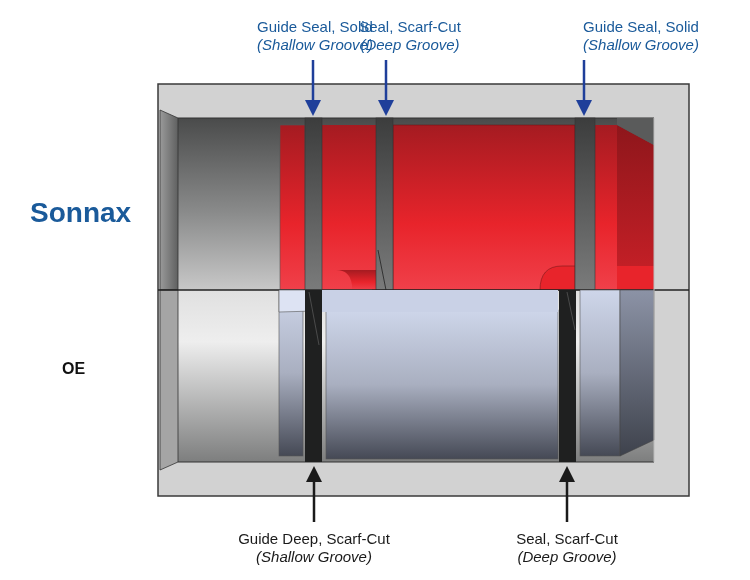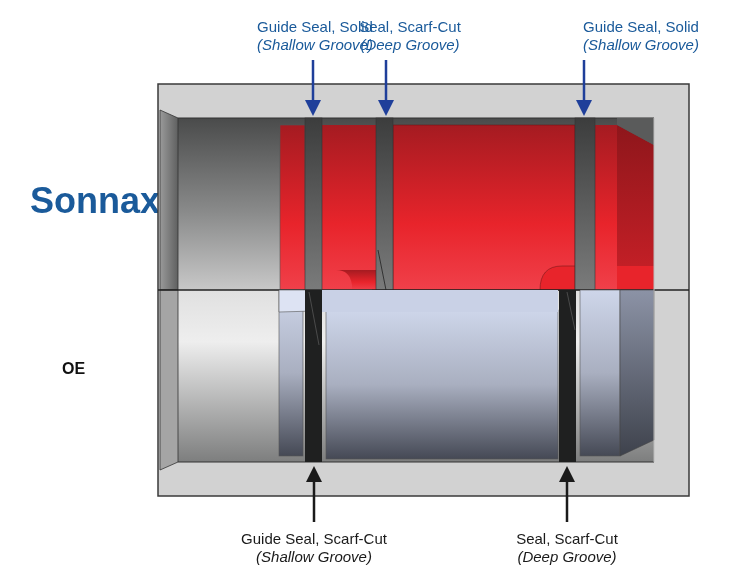--- a/index.html
+++ b/index.html
@@ -8,38 +8,38 @@
     .label .l1 { display: block; }
     .label .l2 { display: block; font-style: italic; }
     .label.blue { color: #1a5a9a; }
     .label.black { color: #1a1a1a; }
     .side-label { position: absolute; font-weight: bold; }
     #diagram { position: absolute; left: 0; top: 0; }
   </style>
 </head>
 <body>
 
-<div class="side-label" style="left:30px; top:180px; font-size:36px; color:#1a5a9a;">Sonnax</div>
+<div class="side-label" style="left:30px; top:197px; font-size:28px; color:#1a5a9a;">Sonnax</div>
 <div class="side-label" style="left:62px; top:360px; font-size:16px; color:#111;">OE</div>
 
 <div class="label blue" style="left:215px; top:18px; width:200px;">
   <span class="l1">Guide Seal, Solid</span>
   <span class="l2">(Shallow Groove)</span>
 </div>
 <div class="label blue" style="left:335px; top:18px; width:150px;">
   <span class="l1">Seal, Scarf-Cut</span>
   <span class="l2">(Deep Groove)</span>
 </div>
 <div class="label blue" style="left:541px; top:18px; width:200px;">
   <span class="l1">Guide Seal, Solid</span>
   <span class="l2">(Shallow Groove)</span>
 </div>
 
 <div class="label black" style="left:214px; top:530px; width:200px;">
-  <span class="l1">Guide Seal, Scarf-Cut</span>
+  <span class="l1">Guide Deep, Scarf-Cut</span>
   <span class="l2">(Shallow Groove)</span>
 </div>
 <div class="label black" style="left:487px; top:530px; width:160px;">
   <span class="l1">Seal, Scarf-Cut</span>
   <span class="l2">(Deep Groove)</span>
 </div>
 
 <svg id="diagram" width="750" height="580" viewBox="0 0 750 580">
   <defs>
     <linearGradient id="boreTop" x1="0" y1="0" x2="0" y2="1">

